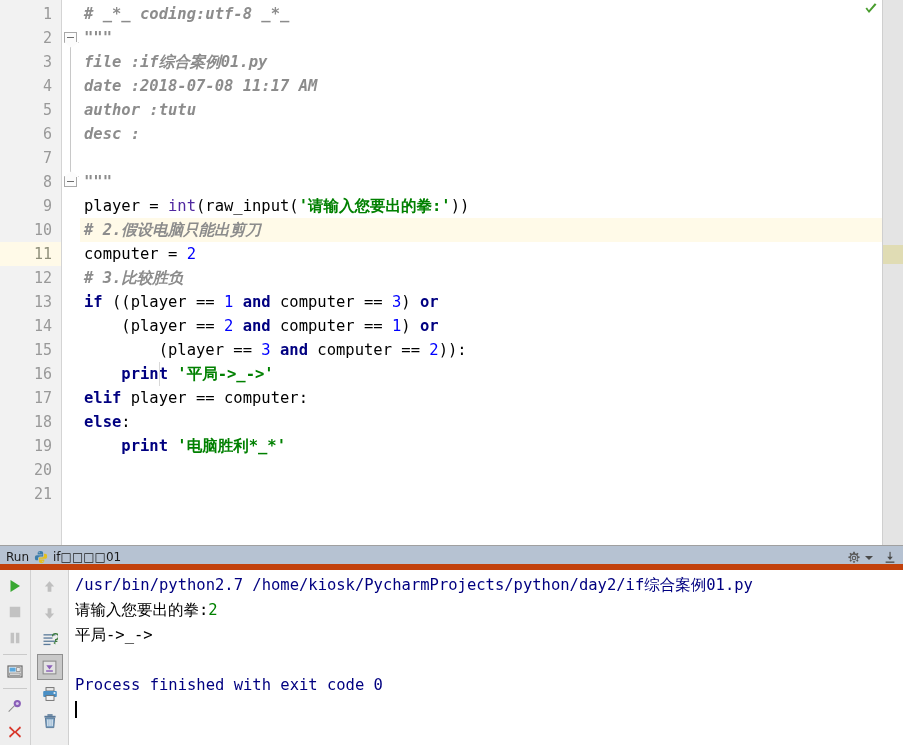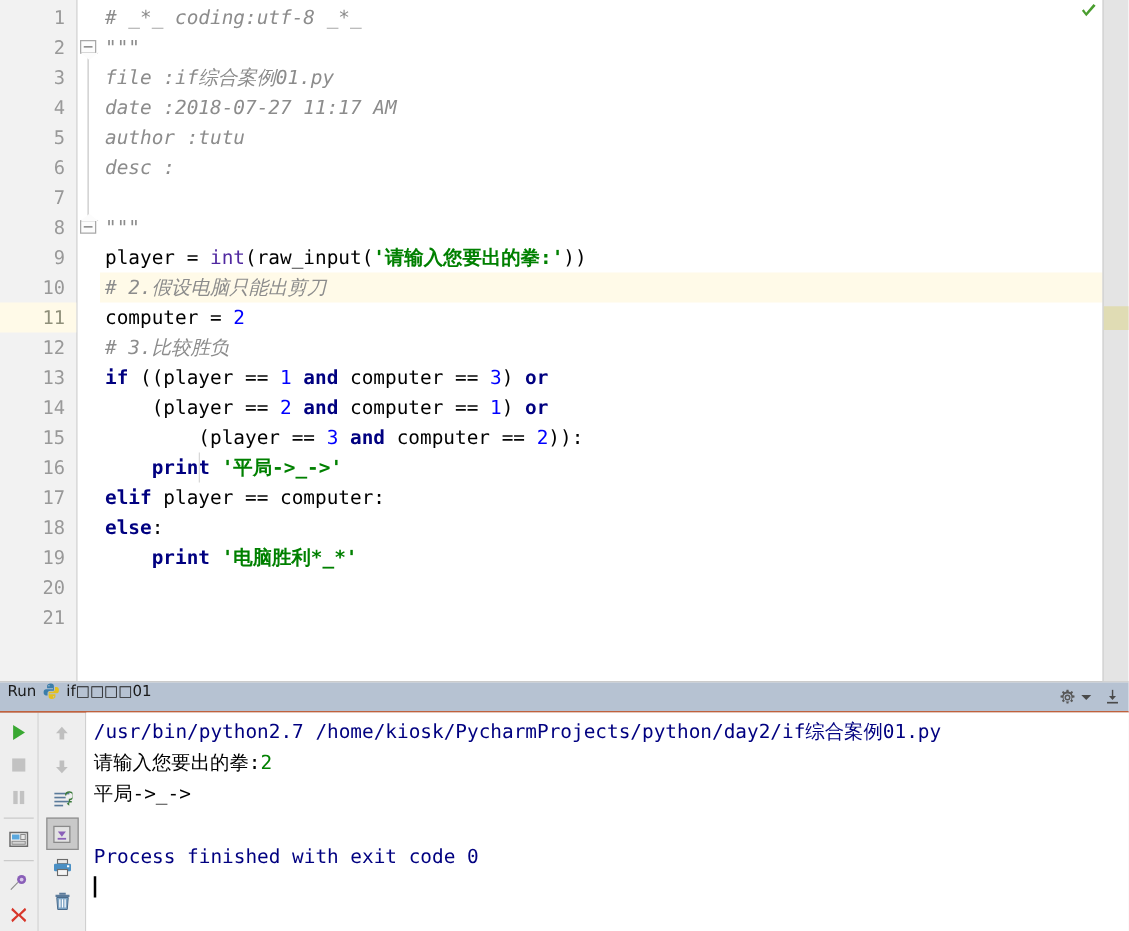--- a/index.html
+++ b/index.html
@@ -114,21 +114,21 @@
     white-space: pre;
     font-family: "DejaVu Sans Mono", monospace;
     font-size: 15.5px;
     color: #000000;
     padding-left: 4px;
   }
   .code-line.current {
     background: #fffae8;
     box-shadow: 0 0 0 0 transparent;
   }
-  .cmt { color: #8c8c8c; font-style: italic; }
+  .cmt { color: #8c8c8c; font-style: italic; font-weight: bold; }
   .kw  { color: #000080; font-weight: bold; }
   .bi  { color: #5028a0; }
   .num { color: #0000ff; }
   .str { color: #008000; font-weight: bold; }
   .plain { color: #000000; }
 
   
   .indent-guide {
     position: absolute;
     width: 1px;
@@ -169,23 +169,23 @@
     flex: 1 1 auto;
     display: flex;
     flex-direction: column;
     background: #f2f2f2;
     min-height: 0;
   }
   #run-header {
     height: 24px;
     flex: 0 0 24px;
     background: #b6c2d2;
-    border-bottom: 1px solid #c2410c;
-    display: flex;
-    align-items: flex-start;
+    border-bottom: 6px solid #c2410c;
+    display: flex;
+    align-items: flex-end;
     padding: 0 4px 0 6px;
     position: relative;
   }
   #run-header .rh-label {
     font-size: 12px;
     color: #1a1a1a;
     font-family: "DejaVu Sans", sans-serif;
     margin-right: 5px;
   }
   #run-header .rh-tabname {
@@ -320,21 +320,21 @@
         <div class="fold-row"></div>
         <div class="fold-row"></div>
         <div class="fold-row"></div>
         <div class="fold-row"></div>
       </div>
 
     <div id="code-pane">
         <div class="code-line"><span class="cmt"># _*_ coding:utf-8 _*_</span></div>
         <div class="code-line"><span class="cmt">"""</span></div>
         <div class="code-line"><span class="cmt">file :if综合案例01.py</span></div>
-        <div class="code-line"><span class="cmt">date :2018-07-27 11:17 AM</span></div>
+        <div class="code-line"><span class="cmt">date :2018-07-08 11:17 AM</span></div>
         <div class="code-line"><span class="cmt">author :tutu</span></div>
         <div class="code-line"><span class="cmt">desc :</span></div>
         <div class="code-line"><span class="cmt"></span></div>
         <div class="code-line"><span class="cmt">"""</span></div>
         <div class="code-line"><span class="plain">player = </span><span class="bi">int</span><span class="plain">(raw_input(</span><span class="str">'请输入您要出的拳:'</span><span class="plain">))</span></div>
         <div class="code-line current"><span class="cmt"># 2.假设电脑只能出剪刀</span></div>
         <div class="code-line"><span class="plain">computer = </span><span class="num">2</span></div>
         <div class="code-line"><span class="cmt"># 3.比较胜负</span></div>
         <div class="code-line"><span class="kw">if</span><span class="plain"> ((player == </span><span class="num">1</span><span class="plain"> </span><span class="kw">and</span><span class="plain"> computer == </span><span class="num">3</span><span class="plain">) </span><span class="kw">or</span></div>
         <div class="code-line"><span class="plain">    (player == </span><span class="num">2</span><span class="plain"> </span><span class="kw">and</span><span class="plain"> computer == </span><span class="num">1</span><span class="plain">) </span><span class="kw">or</span></div>

